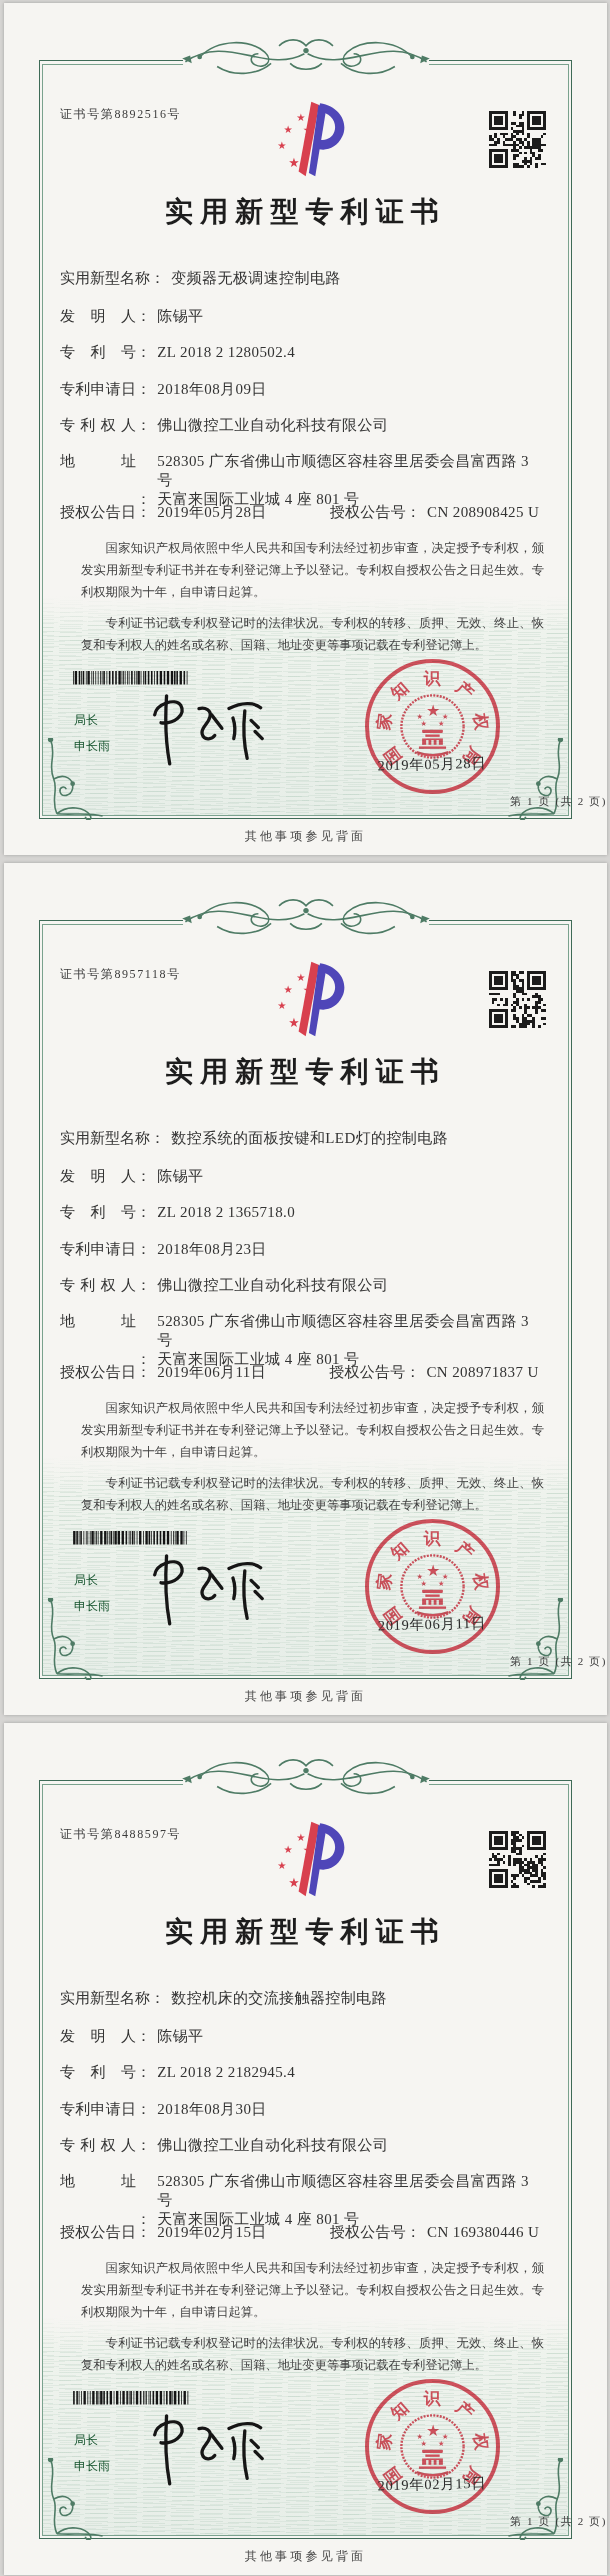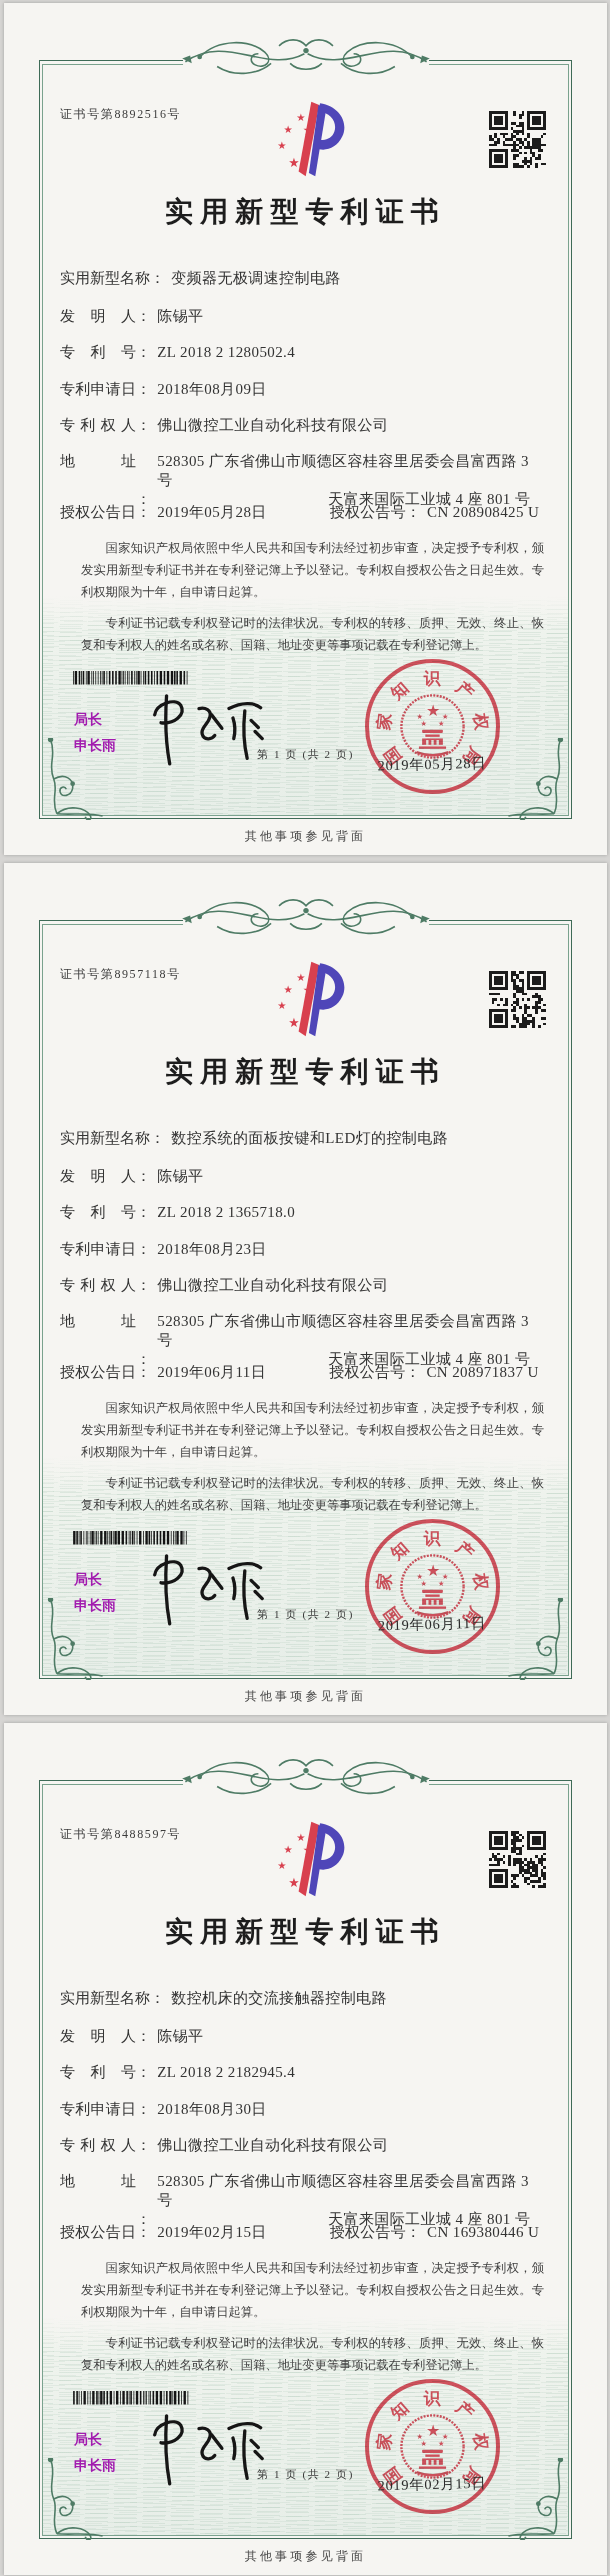--- a/index.html
+++ b/index.html
@@ -48,48 +48,48 @@
     position:absolute;left:0;right:0;top:190px;text-align:center;
     font-size:28px;font-weight:bold;letter-spacing:7.1px;color:#1d1d1d;z-index:3;
   }
   .fields{position:absolute;left:56px;right:32px;top:0;z-index:3;font-size:15px;color:#333;}
   .frow{position:absolute;left:0;right:0;white-space:nowrap;}
   .frow.r1{top:266px}.frow.r2{top:304px}.frow.r3{top:340px}
   .frow.r4{top:377px}.frow.r5{top:413px}.frow.r6{top:449px}.frow.r7{top:500px}
   .lab{display:inline-block;min-width:76px;text-align:justify;text-align-last:justify;vertical-align:top;}
   .colon{margin-right:6.3px;}
   .val{letter-spacing:0.4px;}
-  .val .l2{display:block;margin-left:0;text-align:right;}
+  .val .l2{display:block;margin-left:0;}
   .pair2{margin-left:63px;}
   .legal{
     position:absolute;left:68px;width:481px;top:525px;z-index:3;
     font-size:12.3px;line-height:22px;color:#3f3f3f;text-align:justify;
   }
   .legal p{margin:9px;text-indent:2em;}
   .barcode{position:absolute;left:69px;top:668px;z-index:3;}
-  .director{position:absolute;left:70px;top:704px;z-index:3;font-size:14px;color:#a21caf;line-height:26px;font-weight:bold;}
+  .director{position:absolute;left:70px;top:704px;z-index:3;font-size:12px;color:#14532d;line-height:26px;}
   .signature{position:absolute;left:141px;top:685px;z-index:4;}
   .seal{
     position:absolute;left:361px;top:656px;width:135px;height:135px;z-index:4;
     mix-blend-mode:multiply;opacity:.93;
   }
   .seal .ring{
     position:absolute;inset:0;border-radius:50%;border:4.8px solid #dd4857;box-sizing:border-box;
   }
   .seal .schar{
     position:absolute;width:17.4px;height:17.4px;margin:-8.7px;left:50%;top:50%;
     font-size:16.7px;font-weight:bold;color:#dd4857;text-align:center;line-height:17.4px;
   }
   .emblem{position:absolute;left:34px;top:34px;}
   .seal-date{
     position:absolute;left:358px;top:752px;width:140px;text-align:center;z-index:5;
     font-size:14.3px;color:#2a2a2a;transform:rotate(-1.5deg);letter-spacing:0.8px;white-space:nowrap;
   }
   .page-num{
-    position:absolute;left:0;right:0;top:744px;text-align:center;z-index:3;
+    position:absolute;left:0;right:0;top:791px;text-align:right;z-index:3;
     font-size:11px;color:#3a3a3a;letter-spacing:1.6px;
   }
   .back-note{
     position:absolute;left:0;right:0;top:825px;text-align:center;z-index:3;
     font-size:12px;color:#474747;letter-spacing:3.2px;
   }
   svg{display:block;}
 </style>
 </head>
 <body>

